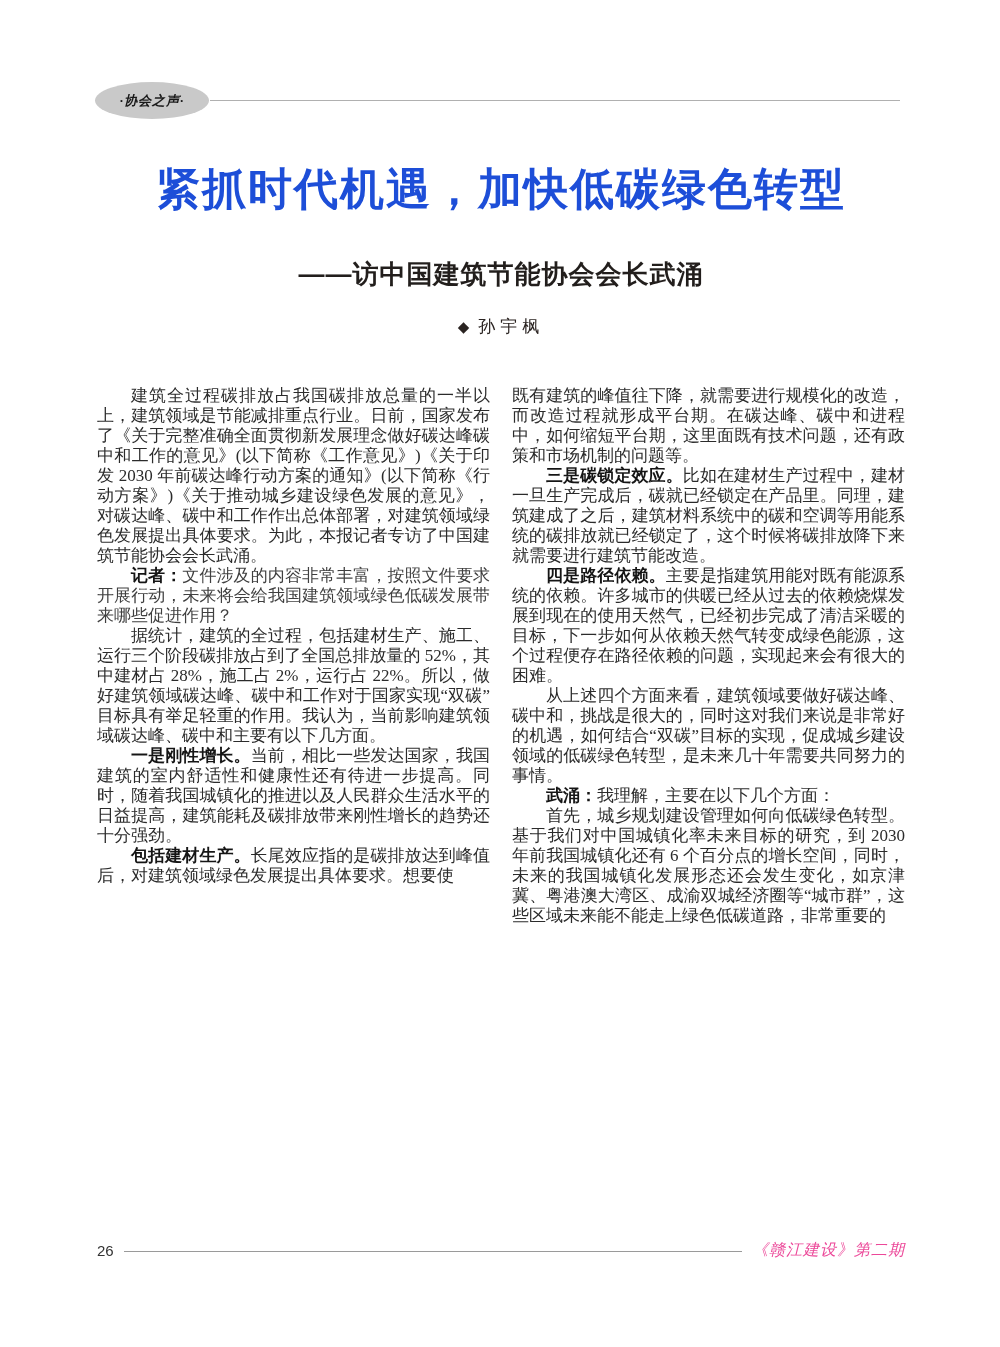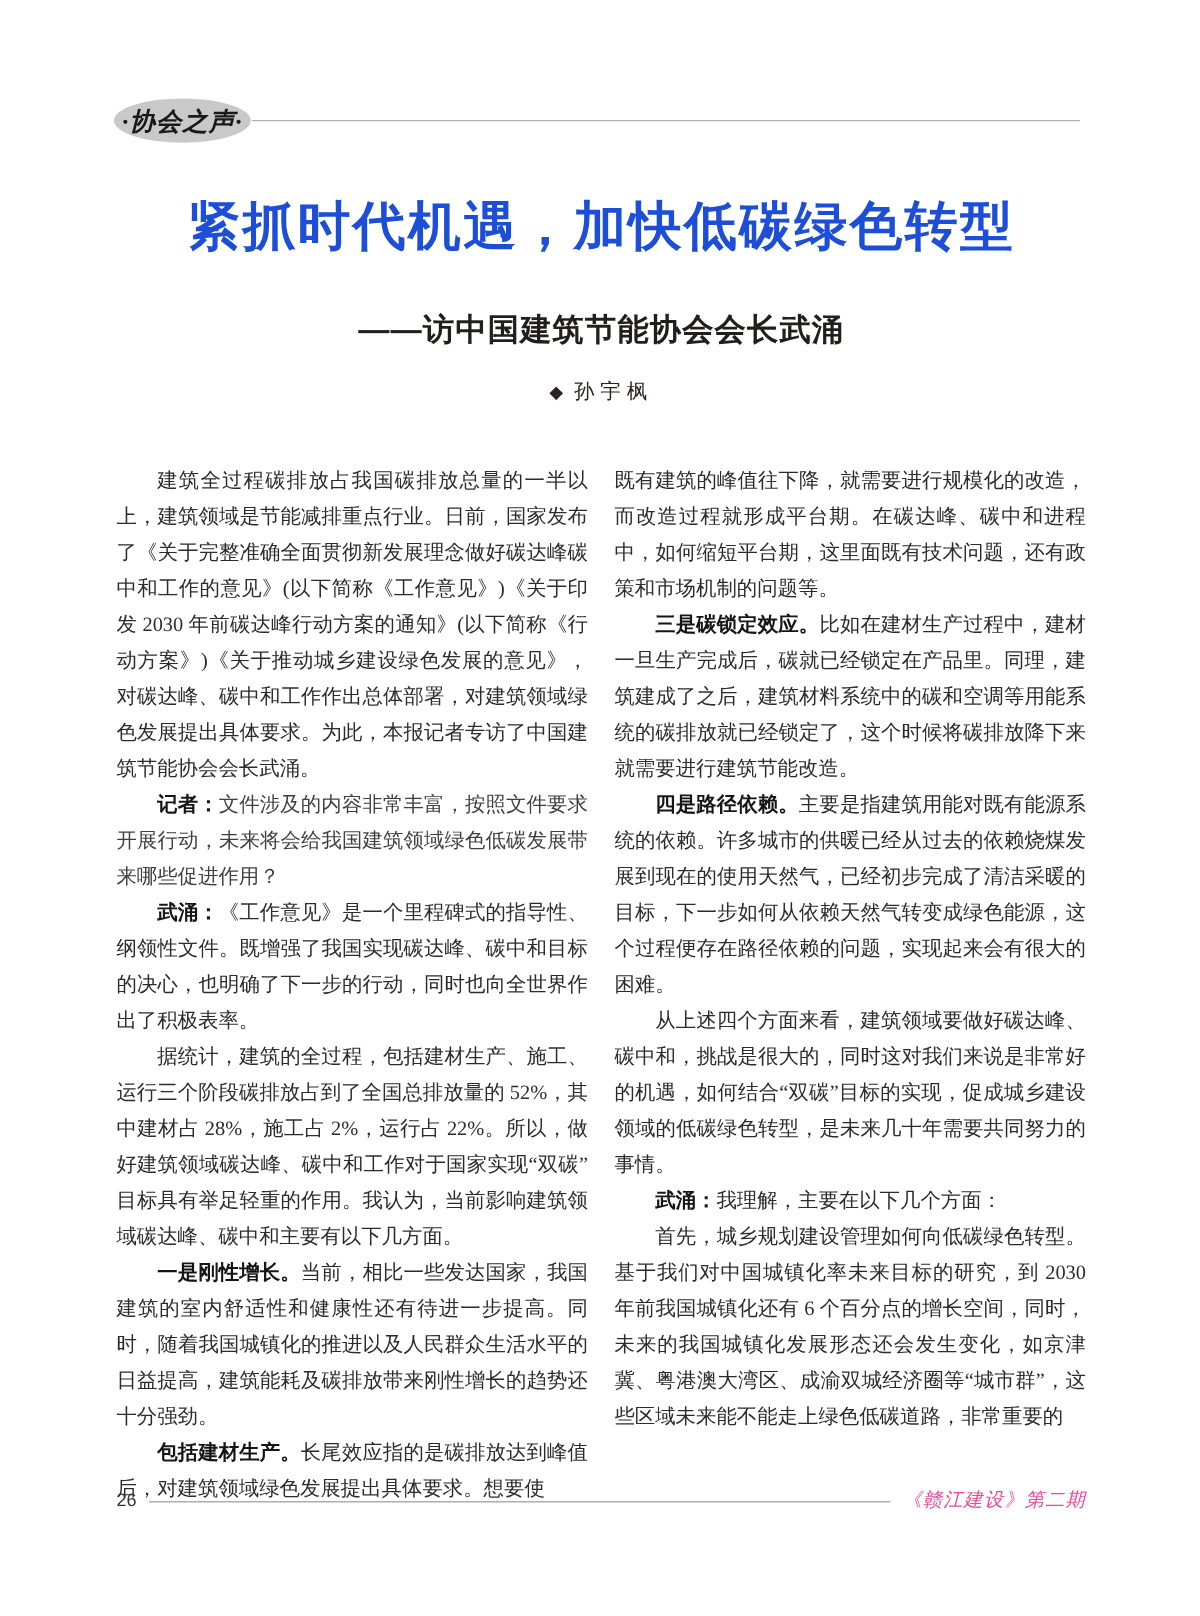--- a/index.html
+++ b/index.html
@@ -16,21 +16,21 @@
   
   .tag-ellipse {
     position: absolute;
     left: 95px; top: 82px;
     width: 114px; height: 37px;
     background: #c9c9c9;
     border-radius: 50%;
     display: flex; align-items: center; justify-content: center;
     font-family: "Liberation Serif", "DejaVu Serif", serif;
     font-style: italic;
-    font-size: 21px;
+    font-size: 13px;
     font-weight: bold;
     color: #191919;
     letter-spacing: 1px;
   }
   .head-rule {
     position: absolute;
     left: 210px; top: 100px;
     width: 690px; height: 1px;
     background: #b0b0b0;
   }
@@ -70,21 +70,21 @@
     width: 808px;
     display: flex;
     gap: 22px;
   }
   .col { width: 393px; }
   .para {
     margin: 0;
     text-align: justify;
     text-justify: inter-ideograph;
     font-size: 17px;
-    line-height: 30px;
+    line-height: 20px;
     color: #2b2b2b;
   }
   .serif-body { font-family: "Liberation Serif", "DejaVu Serif", serif; }
   .sans-body  { font-family: "Liberation Sans", "DejaVu Sans", sans-serif; color: #3f3f3f; }
   .indent { text-indent: 2em; }
   .lead {
     font-family: "Liberation Sans", "DejaVu Sans", sans-serif;
     font-weight: bold;
     color: #151515;
   }
@@ -124,21 +124,20 @@
     <div class="article-title">紧抓时代机遇，加快低碳绿色转型</div>
     <div class="article-subtitle">——访中国建筑节能协会会长武涌</div>
     <div class="author-line"><span class="diamond">◆</span><span>孙宇枫</span></div>
   </div>
 
   <div class="columns">
 
     <div class="col">
       <p class="para serif-body indent"><span>建筑全过程碳排放占我国碳排放总量的一半以上，建筑领域是节能减排重点行业。日前，国家发布了《关于完整准确全面贯彻新发展理念做好碳达峰碳中和工作的意见》(以下简称《工作意见》)《关于印发 2030 年前碳达峰行动方案的通知》(以下简称《行动方案》)《关于推动城乡建设绿色发展的意见》，对碳达峰、碳中和工作作出总体部署，对建筑领域绿色发展提出具体要求。为此，本报记者专访了中国建筑节能协会会长武涌。</span></p>
       <p class="para sans-body indent"><span class="lead">记者：</span><span>文件涉及的内容非常丰富，按照文件要求开展行动，未来将会给我国建筑领域绿色低碳发展带来哪些促进作用？</span></p>
-      <p class="para serif-body indent"><span class="lead">武涌：</span><span>《工作意见》是一个里程碑式的指导性、纲领性文件。既增强了我国实现碳达峰、碳中和目标的决心，也明确了下一步的行动，同时也向全世界作出了积极表率。</span></p>
       <p class="para serif-body indent"><span>据统计，建筑的全过程，包括建材生产、施工、运行三个阶段碳排放占到了全国总排放量的 52%，其中建材占 28%，施工占 2%，运行占 22%。所以，做好建筑领域碳达峰、碳中和工作对于国家实现“双碳”目标具有举足轻重的作用。我认为，当前影响建筑领域碳达峰、碳中和主要有以下几方面。</span></p>
       <p class="para serif-body indent"><span class="lead">一是刚性增长。</span><span>当前，相比一些发达国家，我国建筑的室内舒适性和健康性还有待进一步提高。同时，随着我国城镇化的推进以及人民群众生活水平的日益提高，建筑能耗及碳排放带来刚性增长的趋势还十分强劲。</span></p>
       <p class="para serif-body indent"><span class="lead">包括建材生产。</span><span>长尾效应指的是碳排放达到峰值后，对建筑领域绿色发展提出具体要求。想要使</span></p>
     </div>
 
     <div class="col">
       <p class="para serif-body"><span>既有建筑的峰值往下降，就需要进行规模化的改造，而改造过程就形成平台期。在碳达峰、碳中和进程中，如何缩短平台期，这里面既有技术问题，还有政策和市场机制的问题等。</span></p>
       <p class="para serif-body indent"><span class="lead">三是碳锁定效应。</span><span>比如在建材生产过程中，建材一旦生产完成后，碳就已经锁定在产品里。同理，建筑建成了之后，建筑材料系统中的碳和空调等用能系统的碳排放就已经锁定了，这个时候将碳排放降下来就需要进行建筑节能改造。</span></p>
       <p class="para serif-body indent"><span class="lead">四是路径依赖。</span><span>主要是指建筑用能对既有能源系统的依赖。许多城市的供暖已经从过去的依赖烧煤发展到现在的使用天然气，已经初步完成了清洁采暖的目标，下一步如何从依赖天然气转变成绿色能源，这个过程便存在路径依赖的问题，实现起来会有很大的困难。</span></p>
       <p class="para serif-body indent"><span>从上述四个方面来看，建筑领域要做好碳达峰、碳中和，挑战是很大的，同时这对我们来说是非常好的机遇，如何结合“双碳”目标的实现，促成城乡建设领域的低碳绿色转型，是未来几十年需要共同努力的事情。</span></p>

